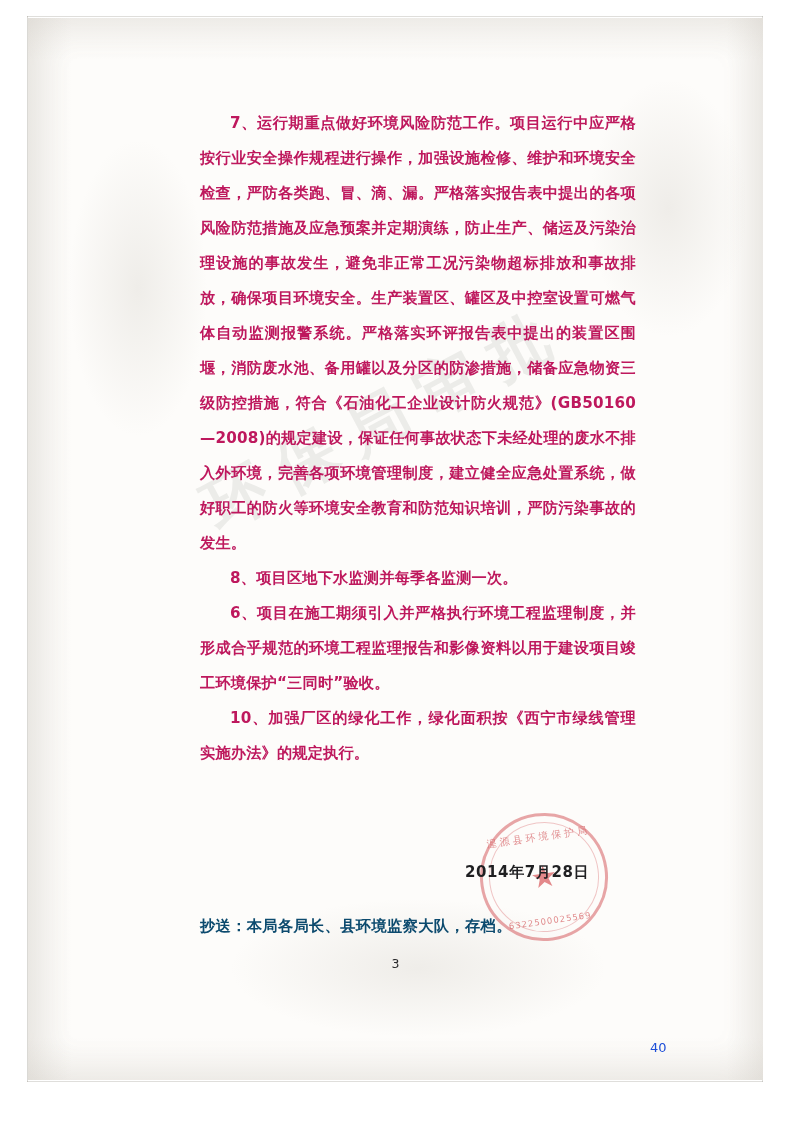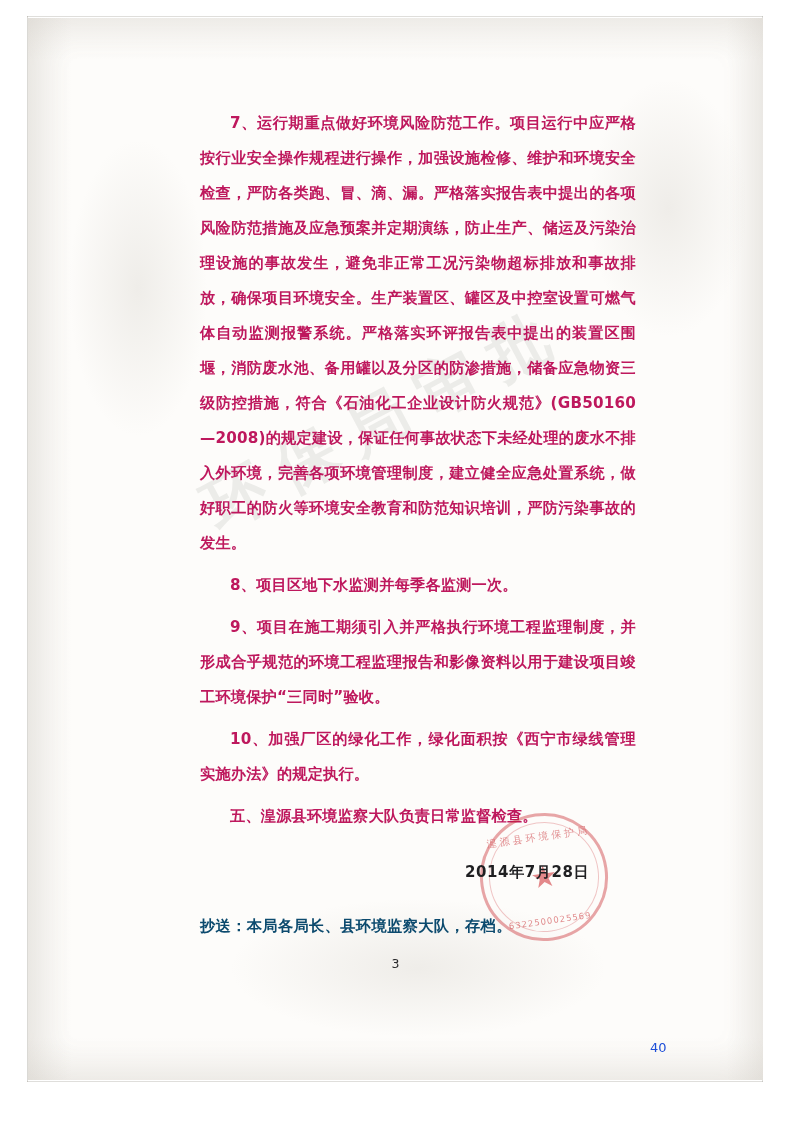--- a/index.html
+++ b/index.html
@@ -85,21 +85,21 @@
     color: #be185d;
     text-align: justify;
     letter-spacing: 0.2px;
     margin: 0 0 0 0;
     font-weight: 600;
   }
   .para.indent {
     text-indent: 30px;
   }
   .para + .para {
-    margin-top: 7px;
+    margin-top: 0px;
   }
   .sign-date {
     position: absolute;
     left: 437px;
     top: 845px;
     font-size: 15px;
     font-weight: 600;
     color: #1f1f21;
     letter-spacing: 0.6px;
     font-family: "DejaVu Sans", sans-serif;
@@ -218,23 +218,22 @@
 
     <div class="smudge" style="left:40px; top:120px; width:140px; height:300px;"></div>
     <div class="smudge" style="left:560px; top:60px; width:160px; height:260px;"></div>
     <div class="smudge" style="left:200px; top:880px; width:380px; height:140px;"></div>
 
     <div class="watermark">环保局审批</div>
 
     <div class="doc-body">
       <p class="para indent">7、运行期重点做好环境风险防范工作。项目运行中应严格按行业安全操作规程进行操作，加强设施检修、维护和环境安全检查，严防各类跑、冒、滴、漏。严格落实报告表中提出的各项风险防范措施及应急预案并定期演练，防止生产、储运及污染治理设施的事故发生，避免非正常工况污染物超标排放和事故排放，确保项目环境安全。生产装置区、罐区及中控室设置可燃气体自动监测报警系统。严格落实环评报告表中提出的装置区围堰，消防废水池、备用罐以及分区的防渗措施，储备应急物资三级防控措施，符合《石油化工企业设计防火规范》(GB50160—2008)的规定建设，保证任何事故状态下未经处理的废水不排入外环境，完善各项环境管理制度，建立健全应急处置系统，做好职工的防火等环境安全教育和防范知识培训，严防污染事故的发生。</p>
       <p class="para indent">8、项目区地下水监测并每季各监测一次。</p>
-      <p class="para indent">9、项目在施工期须引入并严格执行环境工程监理制度，并形成合乎规范的环境工程监理报告和影像资料以用于建设项目竣工环境保护“三同时”验收。</p>
+      <p class="para indent">6、项目在施工期须引入并严格执行环境工程监理制度，并形成合乎规范的环境工程监理报告和影像资料以用于建设项目竣工环境保护“三同时”验收。</p>
       <p class="para indent">10、加强厂区的绿化工作，绿化面积按《西宁市绿线管理实施办法》的规定执行。</p>
-      <p class="para indent">五、湟源县环境监察大队负责日常监督检查。</p>
     </div>
 
     <div class="seal">
       <div class="ring2"></div>
       <div class="seal-top">湟源县环境保护局</div>
       <div class="star">★</div>
       <div class="seal-bottom">6322500025569</div>
     </div>
 
     <div class="sign-date">2014年7月28日</div>

